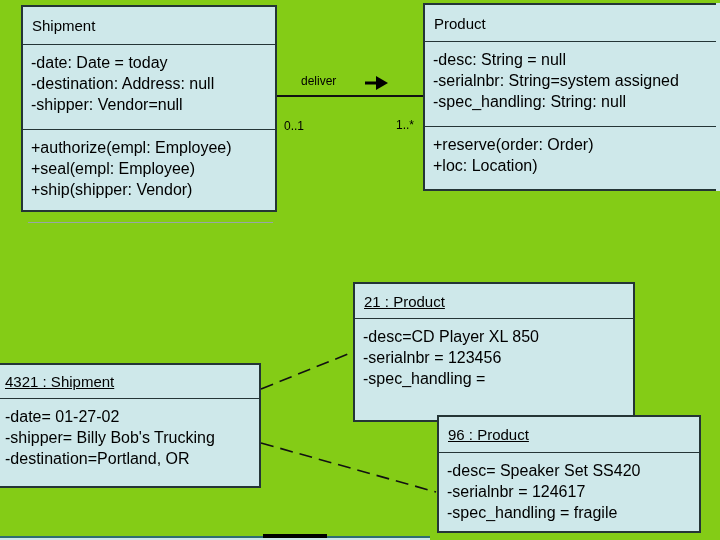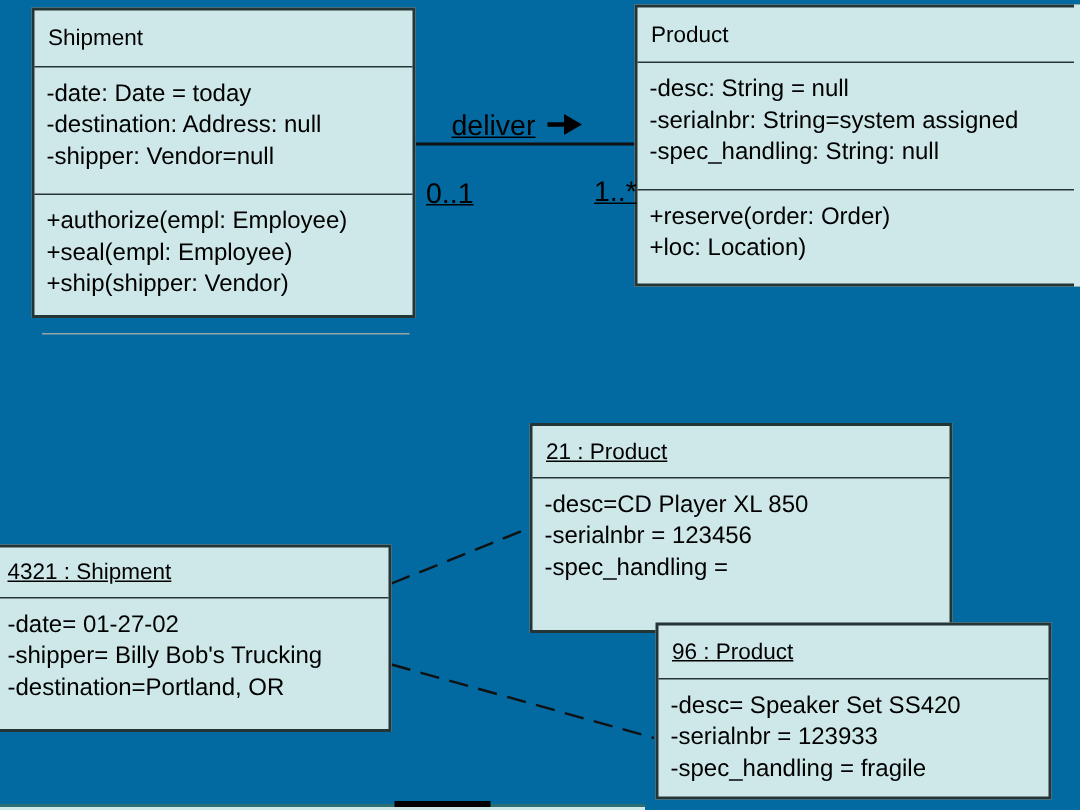--- a/index.html
+++ b/index.html
@@ -1,32 +1,32 @@
 <!DOCTYPE html>
 <html><head>
 <meta charset="utf-8">
 <style>
   html,body{margin:0;padding:0;background:#ffffff;}
   .stage{
     position:relative;width:720px;height:540px;overflow:hidden;
-    background:#0369a1;
+    background:#84cc16;
     font-family:"Liberation Sans","DejaVu Sans",sans-serif;
     color:#000;
   }
   .uml-box{
     position:absolute;box-sizing:border-box;
     background:#cee8ea;border:2px solid #243536;
   }
   .compartment{box-sizing:border-box;overflow:hidden;}
   .compartment.titlebar{display:flex;align-items:center;padding-left:9px;font-size:15px;}
   .compartment.body{border-top:1.5px solid #243536;padding:7px 4px 0 8px;font-size:16px;line-height:21px;}
   .obj-title{text-decoration:underline;}
   .textline{white-space:nowrap;}
   .svg-overlay{position:absolute;left:0;top:0;pointer-events:none;}
-  .float-label{position:absolute;font-size:19px;white-space:nowrap;text-decoration:underline;}
+  .float-label{position:absolute;font-size:12px;white-space:nowrap;}
   .assoc-label{display:flex;align-items:center;gap:6px;}
   .shadow-line{position:absolute;background:#97a6a6;}
   .sliver{position:absolute;background:#cee8ea;}
   .bottom-strip{position:absolute;background:#cee8ea;border-top:2px solid #2d6e71;}
   .bottom-seg{position:absolute;background:#000;}
 </style>
 </head>
 <body>
 
 <div class="stage">
@@ -104,21 +104,21 @@
       <div class="textline">-spec_handling =</div>
     </div>
   </div>
 
   <div class="uml-box" style="left:437px;top:415px;width:264px;height:118px;">
     <div class="compartment titlebar" style="height:35px;">
       <span class="obj-title">96 : Product</span>
     </div>
     <div class="compartment body" style="height:79px;">
       <div class="textline">-desc= Speaker Set SS420</div>
-      <div class="textline">-serialnbr = 123933</div>
+      <div class="textline">-serialnbr = 124617</div>
       <div class="textline">-spec_handling = fragile</div>
     </div>
   </div>
 
   <div class="bottom-strip" style="left:0;top:536px;width:430px;height:4px;"></div>
   <div class="bottom-seg" style="left:263px;top:534px;width:64px;height:4px;"></div>
 
 </div>
 
 </body></html>

